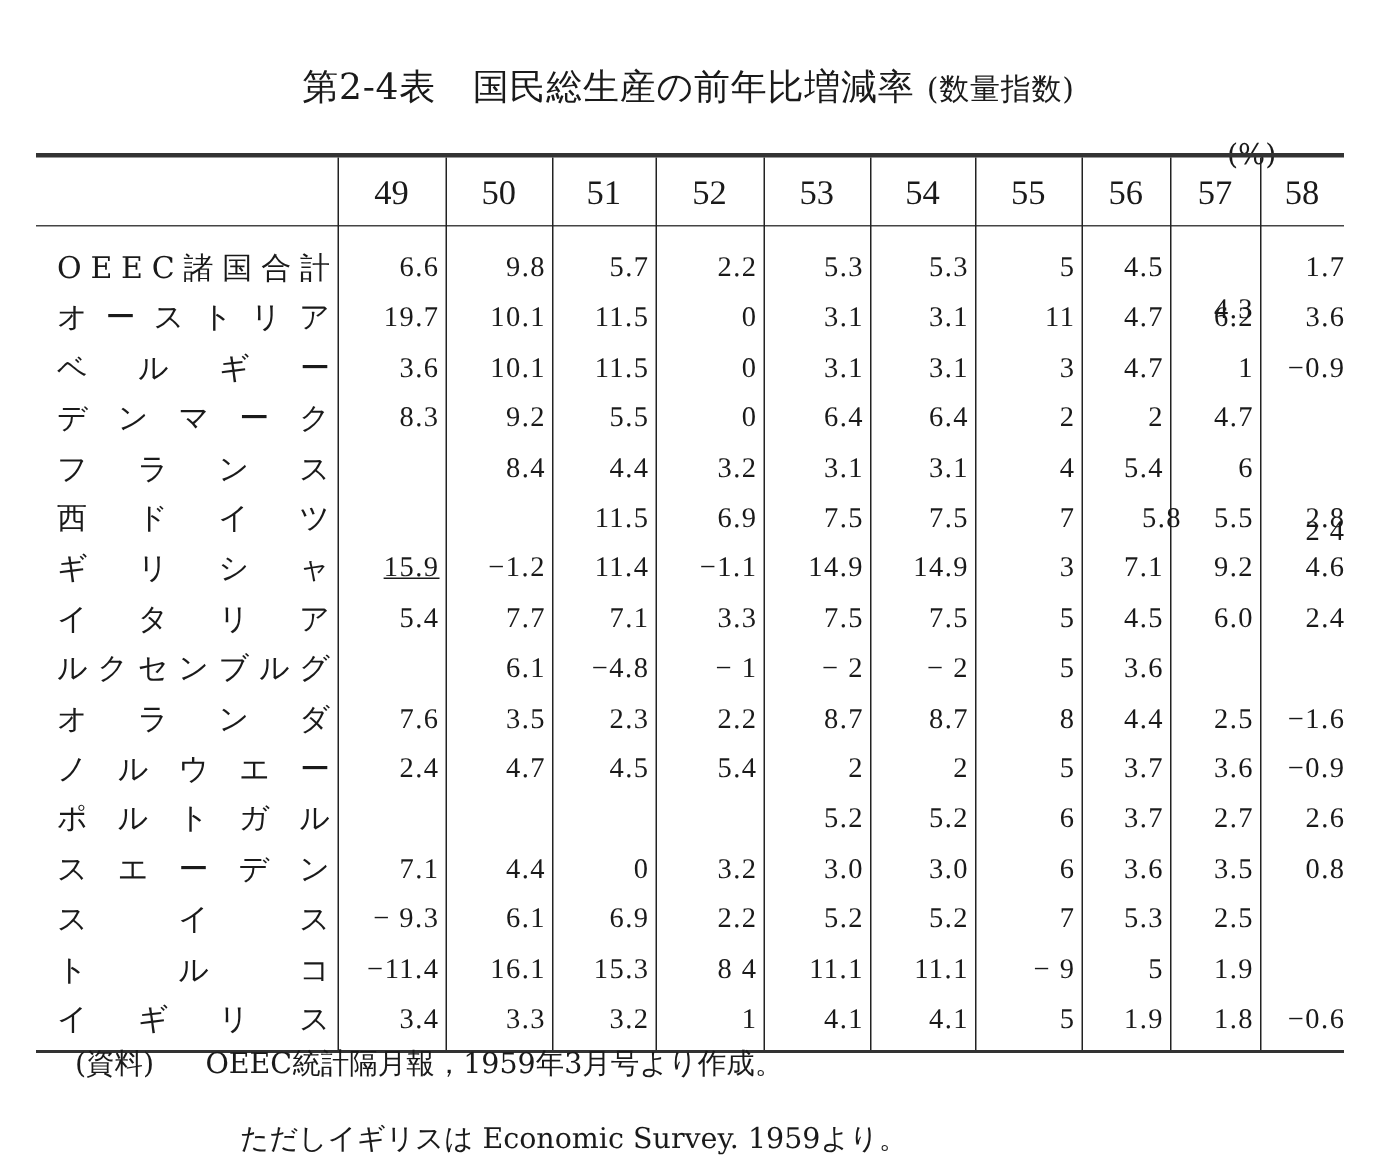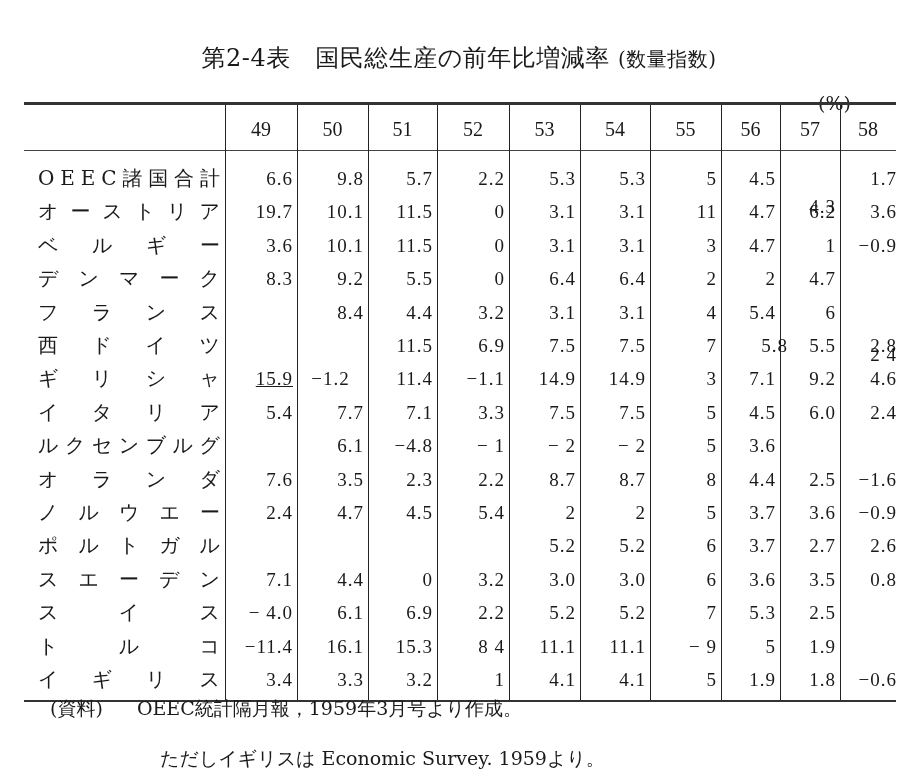--- a/index.html
+++ b/index.html
@@ -7,21 +7,21 @@
          font-family: "DejaVu Serif", "Liberation Serif", serif; color:#1a1a1a; }
   .title { position:absolute; top:42px; left:0; width:918px; text-align:center;
            font-size:24px; letter-spacing:0.5px; }
   .title .sub { font-size:20px; }
   .unit { position:absolute; top:92px; left:818px; font-size:19px; }
   .rule-top { position:absolute; left:24px; top:102px; width:872px; height:3px; background:#333; }
   .rule-head { position:absolute; left:24px; top:150px; width:872px; height:1px; background:#444; }
   .rule-bottom { position:absolute; left:24px; top:700px; width:872px; height:2px; background:#333; }
   .vline { position:absolute; width:1px; background:#222; top:105px; height:595px; }
   .hcell { position:absolute; top:112px; height:34px; line-height:34px; text-align:center;
-           font-family:"Liberation Serif", serif; font-size:20px; }
+           font-family:"Liberation Serif", serif; font-size:23px; }
   .row { position:absolute; left:0; width:918px; height:31px; }
   .label { position:absolute; left:38px; width:182px; height:31px; line-height:31px;
            font-size:20px; display:flex; justify-content:space-between; }
   .label span { display:inline-block; }
   .cell { position:absolute; height:31px; line-height:31px; text-align:right;
           font-family:"Liberation Serif", serif; font-size:19px; letter-spacing:1px; }
   .note { position:absolute; font-size:19px; }
 </style>
 </head>
 <body>
@@ -177,21 +177,21 @@
       <div class="cell" style="left: 842px; width: 55px; text-align: right;">2.8</div>
     </div>
     <div class="row" style="top: 363.4px;">
       <div class="label">
         <span>ギ</span>
         <span>リ</span>
         <span>シ</span>
         <span>ャ</span>
       </div>
       <div class="cell" style="left: 225px; width: 68px; text-decoration: underline;">15.9</div>
-      <div class="cell" style="left: 297px; width: 67px; text-align: center;">−1.2</div>
+      <div class="cell" style="left: 297px; width: 67px;">−1.2</div>
       <div class="cell" style="left: 368px; width: 65px;">11.4</div>
       <div class="cell" style="left: 437px; width: 68px;">−1.1</div>
       <div class="cell" style="left: 509px; width: 67px;">14.9</div>
       <div class="cell" style="left: 580px; width: 66px;">14.9</div>
       <div class="cell" style="left: 650px; width: 67px;">3</div>
       <div class="cell" style="left: 721px; width: 55px;">7.1</div>
       <div class="cell" style="left: 780px; width: 56px;">9.2</div>
       <div class="cell" style="left: 842px; width: 55px; text-align: right;">4.6</div>
     </div>
     <div class="row" style="top: 396.8px;">
@@ -307,21 +307,21 @@
       <div class="cell" style="left: 721px; width: 55px;">3.6</div>
       <div class="cell" style="left: 780px; width: 56px;">3.5</div>
       <div class="cell" style="left: 842px; width: 55px; text-align: right;">0.8</div>
     </div>
     <div class="row" style="top: 597.2px;">
       <div class="label">
         <span>ス</span>
         <span>イ</span>
         <span>ス</span>
       </div>
-      <div class="cell" style="left: 225px; width: 68px;">− 4.0</div>
+      <div class="cell" style="left: 225px; width: 68px;">− 9.3</div>
       <div class="cell" style="left: 297px; width: 67px;">6.1</div>
       <div class="cell" style="left: 368px; width: 65px;">6.9</div>
       <div class="cell" style="left: 437px; width: 68px;">2.2</div>
       <div class="cell" style="left: 509px; width: 67px;">5.2</div>
       <div class="cell" style="left: 580px; width: 66px;">5.2</div>
       <div class="cell" style="left: 650px; width: 67px;">7</div>
       <div class="cell" style="left: 721px; width: 55px;">5.3</div>
       <div class="cell" style="left: 780px; width: 56px;">2.5</div>
       <div class="cell" style="left: 842px; width: 55px; text-align: right;"></div>
     </div>

